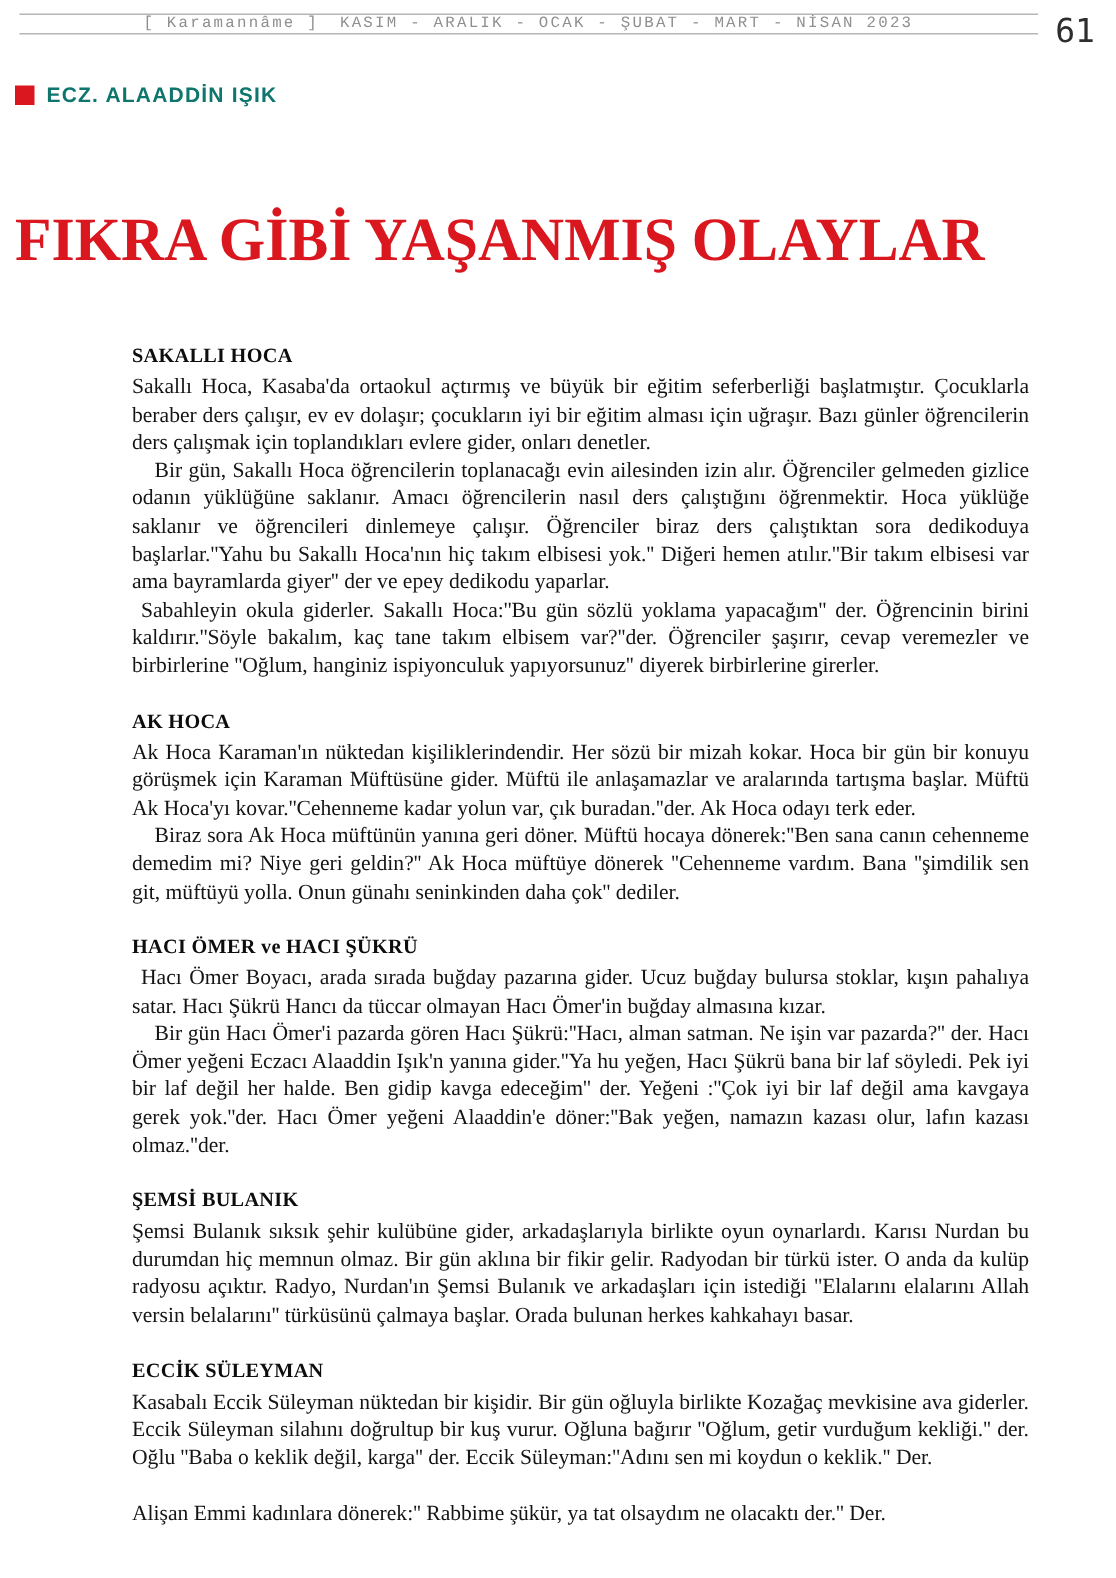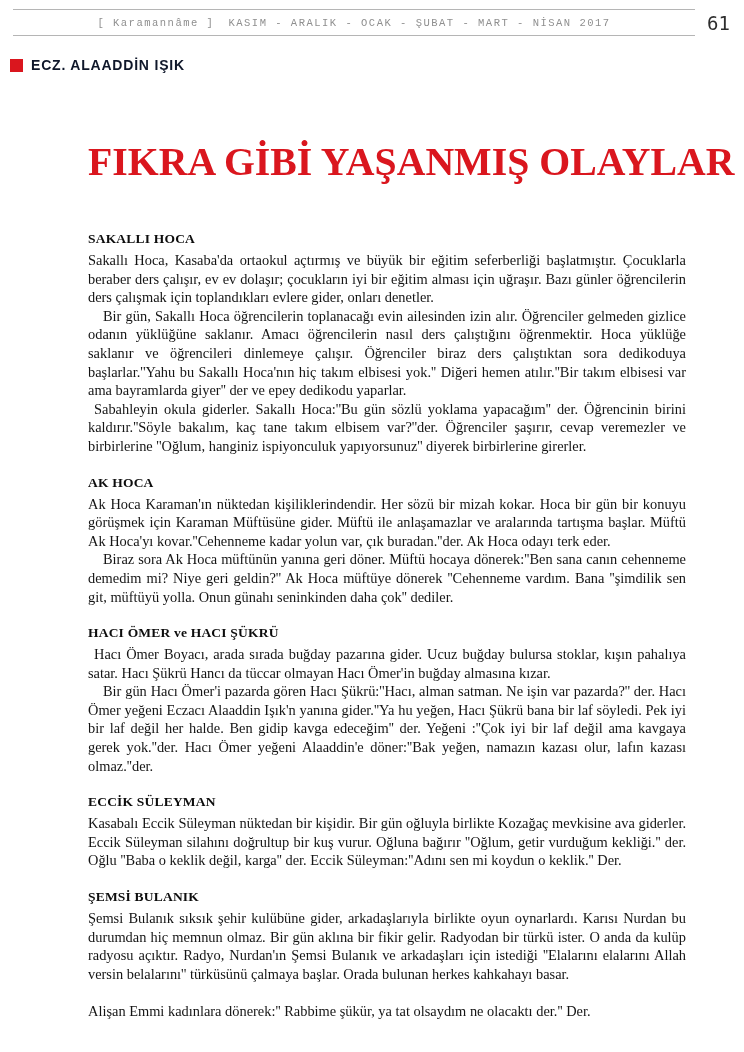--- a/index.html
+++ b/index.html
@@ -19,34 +19,34 @@
     align-items: stretch;
     margin: 9px 14px 0 13px;
   }
   .header-band {
     flex: 1;
     border-top: 1px solid #b5b5b5;
     border-bottom: 1px solid #b5b5b5;
     display: flex;
     align-items: center;
     justify-content: center;
-    height: 27px;
+    height: 14px;
   }
   .header-band .journal,
   .header-band .issue {
     font-family: "Liberation Mono", monospace;
     font-size: 10.5px;
     letter-spacing: 1.5px;
     color: #8f8f8f;
     white-space: nowrap;
   }
   .header-band .journal { margin-right: 14px; }
   .page-number {
     font-family: "DejaVu Sans Mono", monospace;
-    font-size: 19px;
+    font-size: 22px;
     color: #2e2e2e;
     display: flex;
     align-items: center;
     padding-left: 12px;
   }
 
   
   .byline {
     display: flex;
     align-items: center;
@@ -57,26 +57,26 @@
     height: 13px;
     background: #e01a20;
     display: inline-block;
     margin-right: 8px;
   }
   .byline .author {
     font-family: "Liberation Sans", sans-serif;
     font-weight: bold;
     font-size: 14px;
     letter-spacing: 0.8px;
-    color: #0f172a;
+    color: #0f766e;
   }
 
   
   .article-title-wrap {
-    text-align: right;
+    text-align: left;
     margin-top: 64px;
   }
   .article-title {
     display: inline-block;
     font-family: "Liberation Serif", serif;
     font-weight: bold;
     font-size: 41px;
     color: #da161e;
     letter-spacing: 0px;
     transform: scaleX(0.97);
@@ -107,21 +107,21 @@
   .section p.ind-1 { text-indent: 6px; }
   .section p.ind-2 { text-indent: 15px; }
   .section p.gap-before { margin-top: 5px; }
 </style>
 </head>
 <body>
 
 <div class="page-header">
   <div class="header-band">
     <span class="journal">[ Karamannâme ]</span>
-    <span class="issue">KASIM - ARALIK - OCAK - ŞUBAT - MART - NİSAN  2017</span>
+    <span class="issue">KASIM - ARALIK - OCAK - ŞUBAT - MART - NİSAN  2023</span>
   </div>
   <div class="page-number">61</div>
 </div>
 
 <div class="byline">
   <span class="red-square" style="background: rgb(218, 22, 30);"></span>
   <span class="author">ECZ. ALAADDİN IŞIK</span>
 </div>
 
 <div class="article-title-wrap">
@@ -142,25 +142,25 @@
       <p class="ind-2">Biraz sora Ak Hoca müftünün yanına geri döner. Müftü hocaya dönerek:''Ben sana canın cehenneme demedim mi? Niye geri geldin?'' Ak Hoca müftüye dönerek ''Cehenneme vardım. Bana ''şimdilik sen git, müftüyü yolla. Onun günahı seninkinden daha çok'' dediler.</p>
     </div>
 
   <div class="section">
     <div class="section-heading">HACI ÖMER ve HACI ŞÜKRÜ</div>
   <p class="ind-1">Hacı Ömer Boyacı, arada sırada buğday pazarına gider. Ucuz buğday bulursa stoklar, kışın pahalıya satar. Hacı Şükrü Hancı da tüccar olmayan Hacı Ömer'in buğday almasına kızar.</p>
       <p class="ind-2">Bir gün Hacı Ömer'i pazarda gören Hacı Şükrü:''Hacı, alman satman. Ne işin var pazarda?'' der. Hacı Ömer yeğeni Eczacı Alaaddin Işık'n yanına gider.''Ya hu yeğen, Hacı Şükrü bana bir laf söyledi. Pek iyi bir laf değil her halde. Ben gidip kavga edeceğim'' der. Yeğeni :''Çok iyi bir laf değil ama kavgaya gerek yok.''der. Hacı Ömer yeğeni Alaaddin'e döner:''Bak yeğen, namazın kazası olur, lafın kazası olmaz.''der.</p>
     </div>
 
   <div class="section">
-    <div class="section-heading">ECCİK SÜLEYMAN</div>
-  <p>Kasabalı Eccik Süleyman nüktedan bir kişidir. Bir gün oğluyla birlikte Kozağaç mevkisine ava giderler. Eccik Süleyman silahını doğrultup bir kuş vurur. Oğluna bağırır ''Oğlum, getir vurduğum kekliği.'' der. Oğlu ''Baba o keklik değil, karga'' der. Eccik Süleyman:''Adını sen mi koydun o keklik.'' Der.</p>
+    <div class="section-heading">ŞEMSİ BULANIK</div>
+  <p>Şemsi Bulanık sıksık şehir kulübüne gider, arkadaşlarıyla birlikte oyun oynarlardı. Karısı Nurdan bu durumdan hiç memnun olmaz. Bir gün aklına bir fikir gelir. Radyodan bir türkü ister. O anda da kulüp radyosu açıktır. Radyo, Nurdan'ın Şemsi Bulanık ve arkadaşları için istediği  ''Elalarını elalarını Allah versin belalarını'' türküsünü çalmaya başlar. Orada bulunan herkes kahkahayı basar.</p>
     </div>
 
   <div class="section">
-    <div class="section-heading">ŞEMSİ BULANIK</div>
-  <p>Şemsi Bulanık sıksık şehir kulübüne gider, arkadaşlarıyla birlikte oyun oynarlardı. Karısı Nurdan bu durumdan hiç memnun olmaz. Bir gün aklına bir fikir gelir. Radyodan bir türkü ister. O anda da kulüp radyosu açıktır. Radyo, Nurdan'ın Şemsi Bulanık ve arkadaşları için istediği  ''Elalarını elalarını Allah versin belalarını'' türküsünü çalmaya başlar. Orada bulunan herkes kahkahayı basar.</p>
+    <div class="section-heading">ECCİK SÜLEYMAN</div>
+  <p>Kasabalı Eccik Süleyman nüktedan bir kişidir. Bir gün oğluyla birlikte Kozağaç mevkisine ava giderler. Eccik Süleyman silahını doğrultup bir kuş vurur. Oğluna bağırır ''Oğlum, getir vurduğum kekliği.'' der. Oğlu ''Baba o keklik değil, karga'' der. Eccik Süleyman:''Adını sen mi koydun o keklik.'' Der.</p>
     </div>
 
   <div class="section">
       <p class="gap-before">Alişan Emmi kadınlara dönerek:'' Rabbime şükür, ya tat olsaydım ne olacaktı der.'' Der.</p>
     </div>
 </div>
 
 </body></html>

